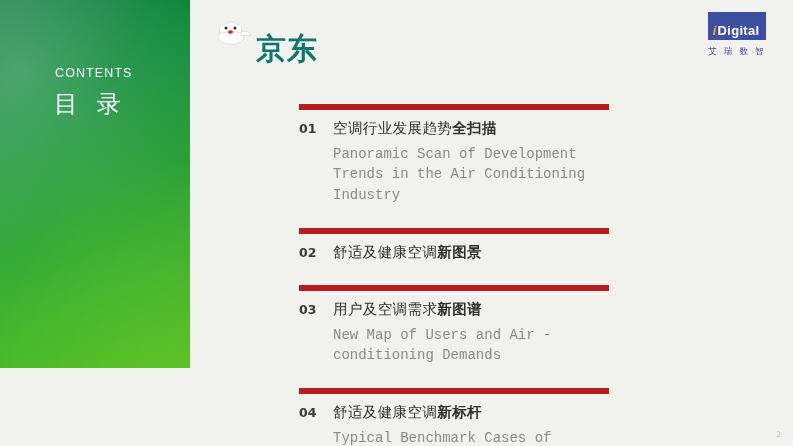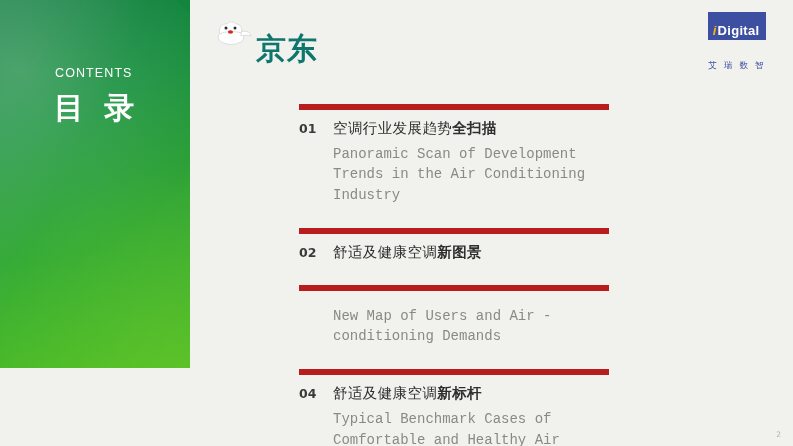--- a/index.html
+++ b/index.html
@@ -67,23 +67,23 @@
     color: #ffffff;
     font-size: 12.5px;
     letter-spacing: 1.1px;
     font-weight: 400;
   }
   .contents-cn {
     position: absolute;
     left: 54px;
     top: 88px;
     color: #ffffff;
-    font-size: 30px;
+    font-size: 24px;
     letter-spacing: 6px;
-    font-weight: 700;
+    font-weight: 400;
   }
   .jd-text {
     position: absolute;
     left: 256px;
     top: 29px;
     font-size: 30px;
     color: #0f766e;
     font-weight: 700;
     letter-spacing: 1px;
     font-family: "DejaVu Sans", sans-serif;
@@ -113,21 +113,21 @@
     letter-spacing: 0.3px;
     font-family: "Liberation Sans", sans-serif;
   }
   .ird-top .i {
     color: #f2b01e;
     font-style: italic;
     font-weight: 700;
     margin-right: 1px;
   }
   .ird-sub {
-    margin-top: 20px;
+    margin-top: 6px;
     color: #3d4fa0;
     font-size: 8.5px;
     letter-spacing: 2.2px;
     font-family: "DejaVu Sans", sans-serif;
   }
 
   
   .toc {
     position: absolute;
     left: 299px;
@@ -224,20 +224,24 @@
     </div>
 
     <div class="toc-item i2">
       <div class="toc-row">
         <div class="toc-num">02</div>
         <div class="toc-cn"><span>舒适及健康空调</span><b>新图景</b></div>
       </div>
     </div>
 
     <div class="toc-item i3">
+      <div class="toc-row">
+        <div class="toc-num">03</div>
+        <div class="toc-cn"><span>用户及空调需求</span><b>新图谱</b></div>
+      </div>
       <div class="toc-en">New Map of Users and Air - conditioning Demands</div>
     </div>
 
     <div class="toc-item i4">
       <div class="toc-row">
         <div class="toc-num">04</div>
         <div class="toc-cn"><span>舒适及健康空调</span><b>新标杆</b></div>
       </div>
       <div class="toc-en">Typical Benchmark Cases of Comfortable and Healthy Air Conditioners</div>
     </div>

